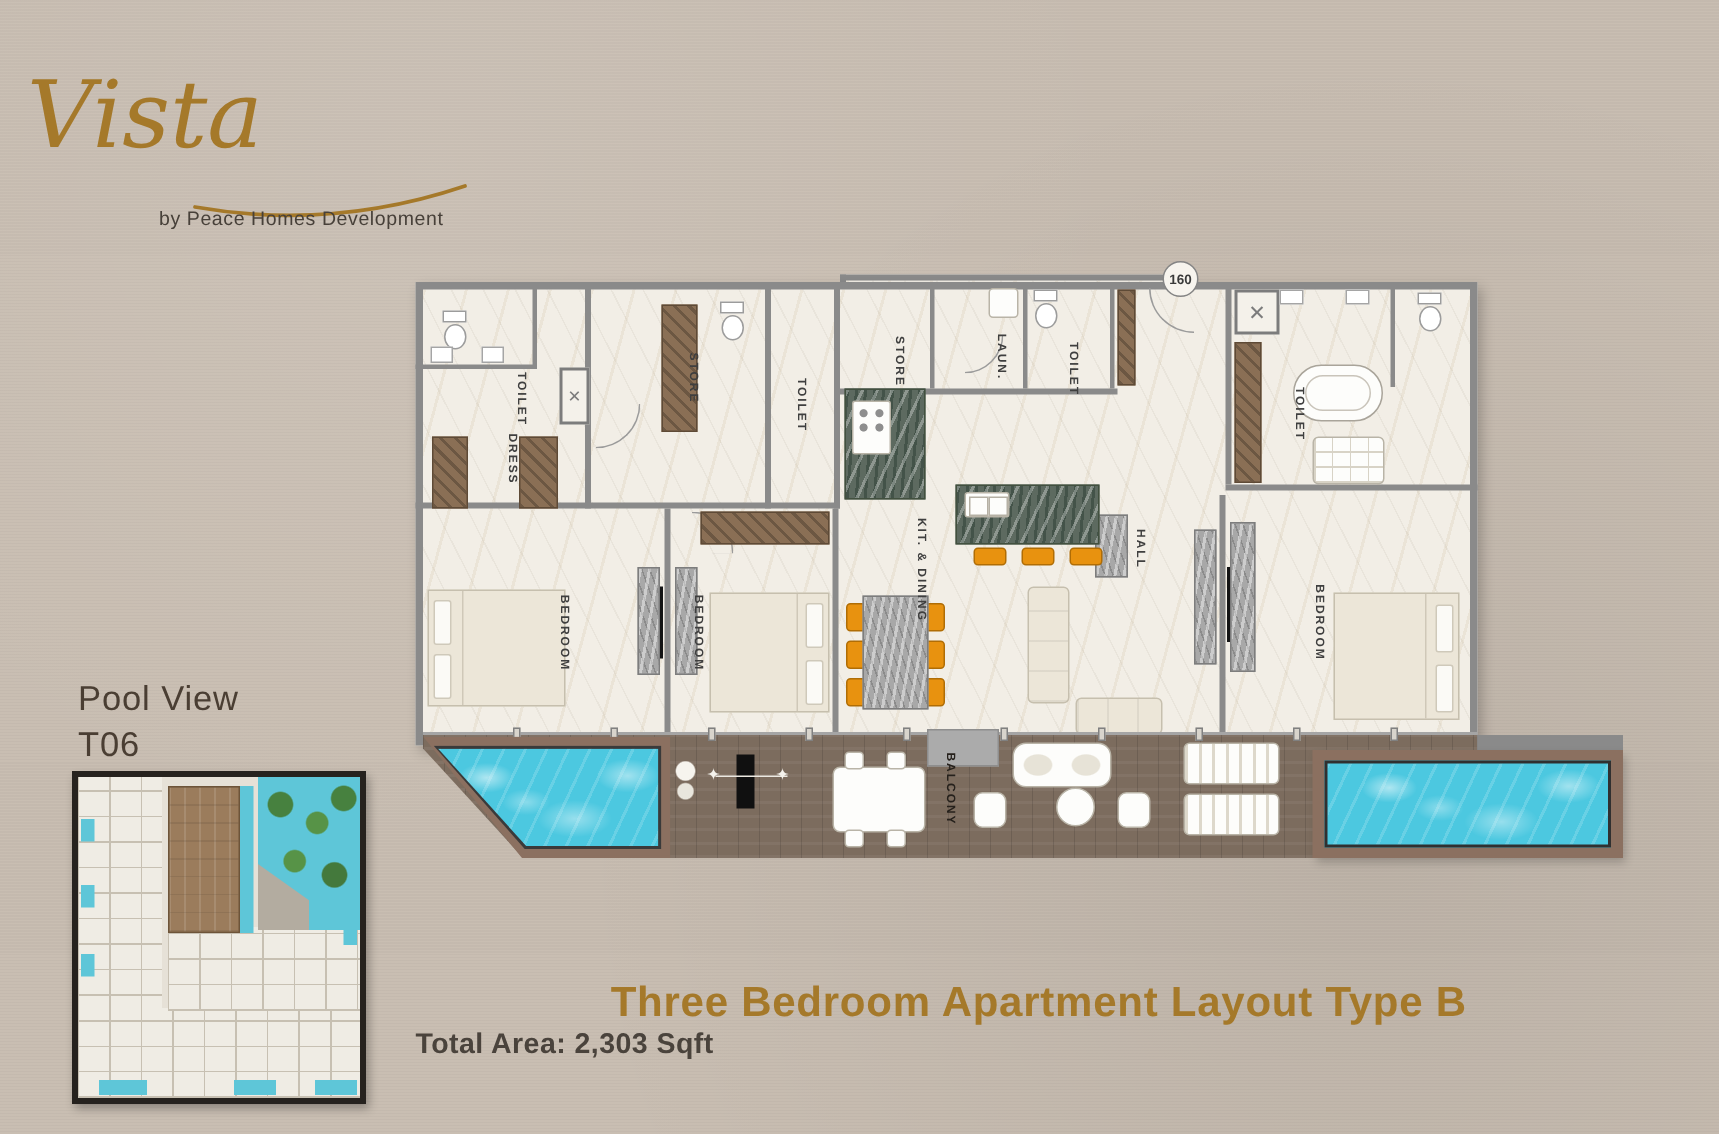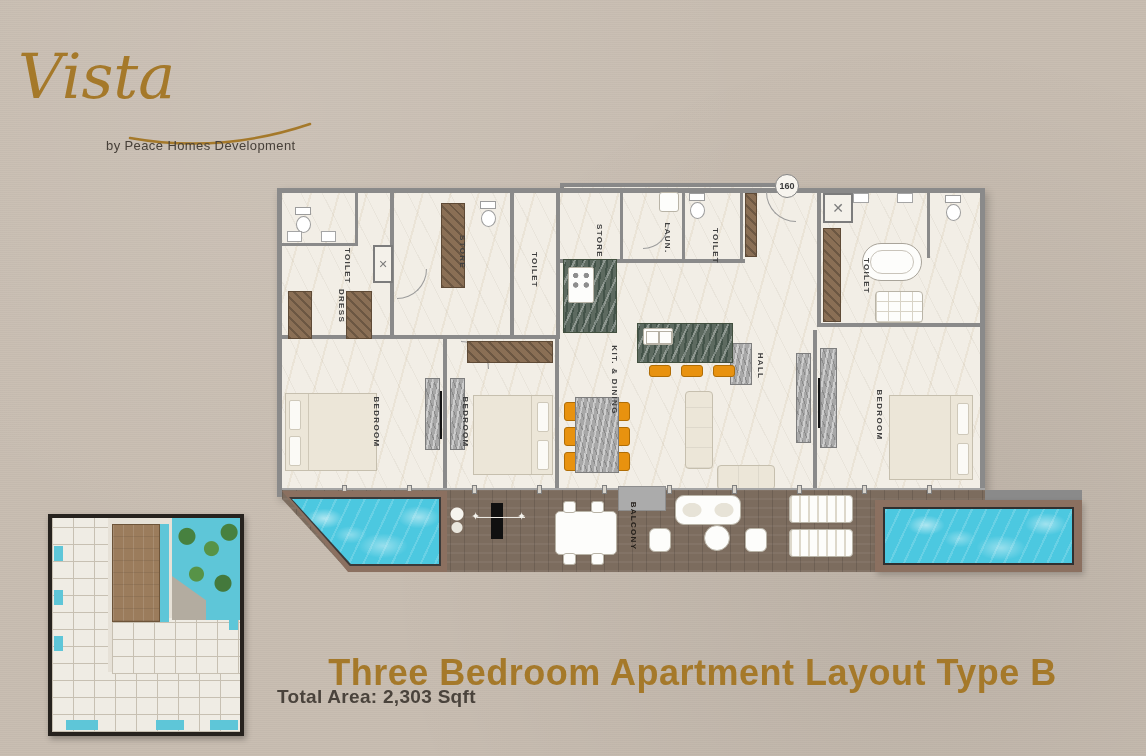--- a/index.html
+++ b/index.html
@@ -14,21 +14,21 @@
   }
   
   .logo{position:absolute;left:30px;top:34px;width:300px;color:#a5792a;}
   .logo-row{display:flex;align-items:baseline;}
   .logo-sky{font-family:"Liberation Sans",sans-serif;font-size:56px;font-weight:400;letter-spacing:2px;}
   .logo-vista{font-family:"DejaVu Serif",serif;font-style:italic;font-size:62px;margin-left:-12px;position:relative;top:6px;}
   .logo-swash{position:absolute;left:96px;top:86px;}
   .tagline{position:absolute;left:76px;top:104px;font-size:13px;color:#474039;letter-spacing:.4px;}
   
   .footer-title{position:absolute;left:277px;top:652px;width:831px;text-align:center;
-    font-size:36px;font-weight:700;color:#a5792a;letter-spacing:.5px;}
+    font-size:28px;font-weight:700;color:#a5792a;letter-spacing:.5px;}
   .footer-area{position:absolute;left:277px;top:686px;width:831px;text-align:left;
     font-size:19px;font-weight:700;color:#4a433c;letter-spacing:.3px;}
   
   .view-label{position:absolute;left:52px;top:450px;font-size:23px;color:#4a3e33;letter-spacing:.6px;line-height:31px;}
   
   .plan{position:absolute;left:277px;top:183px;width:831px;height:407px;}
   .marble{
     background-color:#f2eee6;
     background-image:
       repeating-linear-gradient(105deg, rgba(185,160,115,.13) 0 2px, transparent 2px 27px),
@@ -114,20 +114,24 @@
   <div class="logo">
     <div class="logo-row">
       <span class="logo-vista">Vista</span>
     </div>
     <svg class="logo-swash" width="190" height="26">
       <path d="M4 18 Q 95 34 184 4" stroke="#a5792a" fill="none" stroke-width="2.5" stroke-linecap="round"></path>
     </svg>
     <div class="tagline">by Peace Homes Development</div>
   </div>
 
+  <div class="view-label">
+    <div>Pool View</div>
+    <div>T06</div>
+  </div>
 
   <div class="thumb">
     <div class="units" style="left:0;top:0;width:56px;height:100%;"></div>
     <div class="units" style="left:0;bottom:0;width:100%;height:60px;"></div>
     <div class="units" style="right:0;top:100px;width:128px;height:56px;"></div>
     <div class="hl-unit"></div>
     <div class="tpool" style="left:108px;top:6px;width:9px;height:98px;"></div>
     <div class="amenity"></div>
     <div class="amenity-path"></div>
     <div class="tpool" style="left:2px;top:28px;width:9px;height:15px;"></div>

